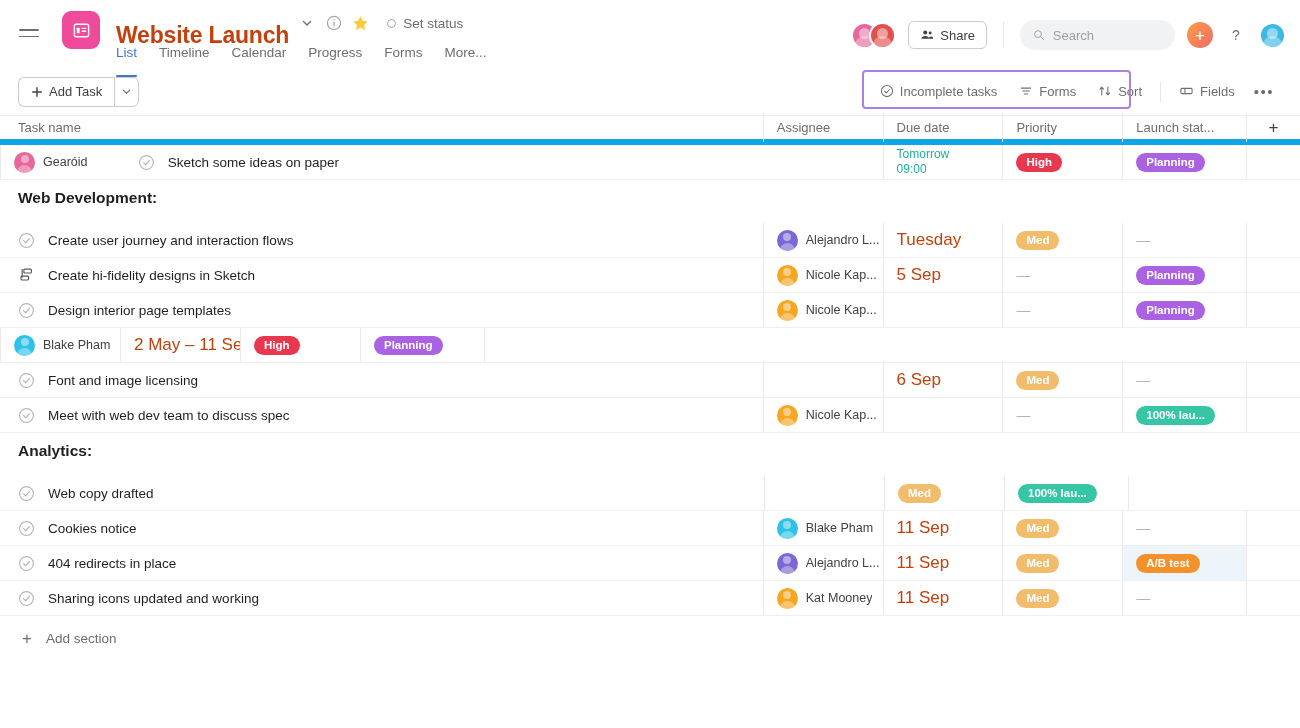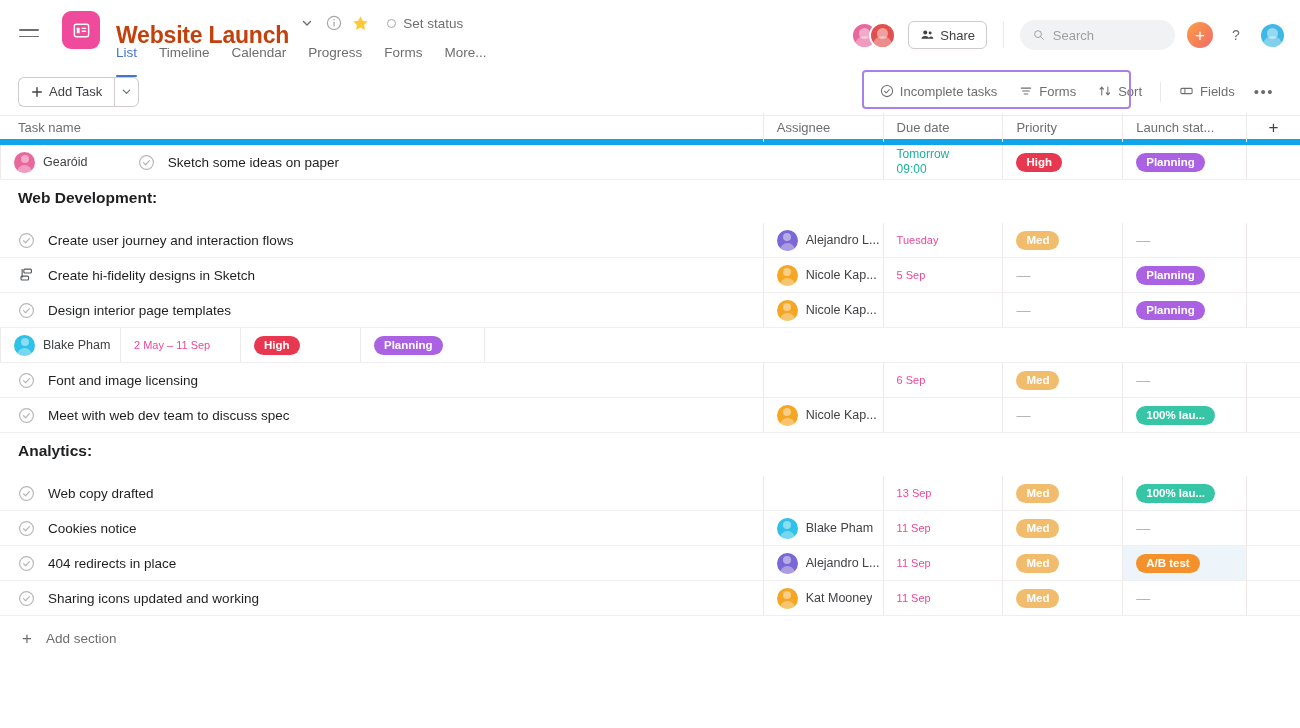--- a/index.html
+++ b/index.html
@@ -210,21 +210,21 @@
 
   .asg { display:flex; align-items:center; gap:8px; overflow:hidden; }
   .asg .avatar { width:21px; height:21px; border:none; flex:none; }
   .asg .avatar .face { width:8px; height:8px; top:3px; }
   .asg .avatar .body { width:15px; height:8px; }
   .asg-name {
     font-size:12.5px; color:#3f4144;
     overflow:hidden; text-overflow:ellipsis; white-space:nowrap;
   }
 
-  .due { font-size:11px; color:#ec4899; }
+  .due { font-size:17px; color:#c2410c; }
   .due.soon { color:#1cb09c; line-height:1.22; white-space:pre-line; font-size:12px; }
 
   .pill {
     display:inline-flex; align-items:center; justify-content:center;
     height:19px; padding:0 10px; border-radius:10px;
     font-size:11.5px; font-weight:700; color:#fff;
     max-width:100%; overflow:hidden; white-space:nowrap;
   }
   .dash { color:#b5b5b5; font-size:14px; }
 
@@ -599,23 +599,20 @@
       </div>
       <div class="row">
         <div class="td col-task">
           <span class="check-ic"><svg width="17" height="17" viewBox="0 0 18 18" fill="none">
               <circle cx="9" cy="9" r="7.3" stroke="#b5b7b9" stroke-width="1.25"></circle>
               <path d="M5.8 9.2l2.2 2.2 4.1-4.4" stroke="#b5b7b9" stroke-width="1.25" stroke-linecap="round" stroke-linejoin="round"></path>
             </svg></span>
           <span class="task-label">Web copy drafted</span>
         </div>
         <div class="td col-assign bd"></div>
-        <div class="td col-due bd">
-          <span class="due">13 Sep</span>
-        </div>
         <div class="td col-prio bd">
           <span class="pill" style="background:#f1bd6c">Med</span>
         </div>
         <div class="td col-status bd">
           <span class="pill" style="background:#37c6a5">100% lau...</span>
         </div>
         <div class="td col-add bd"></div>
       </div>
       <div class="row">
         <div class="td col-task">

